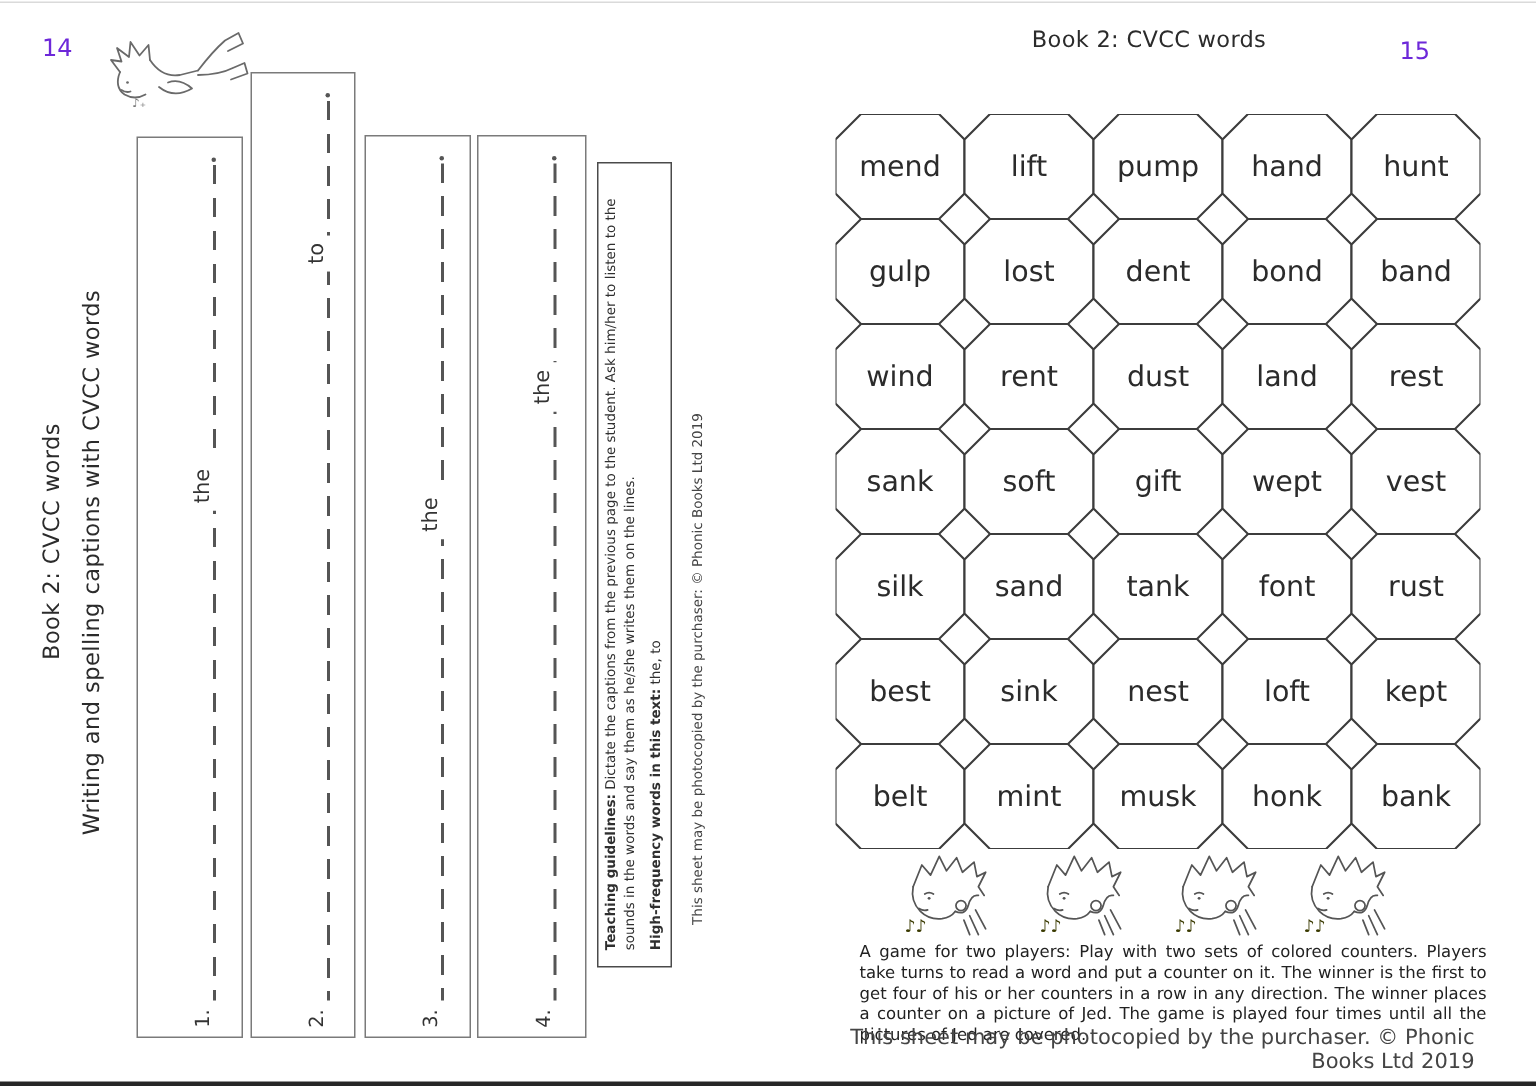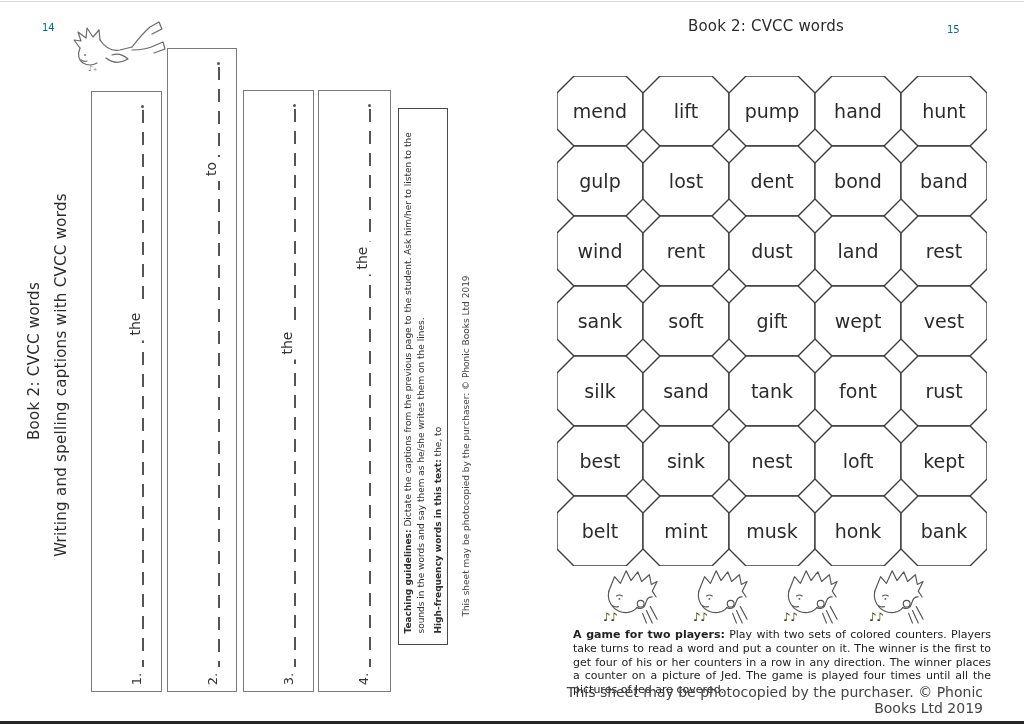--- a/index.html
+++ b/index.html
@@ -1,41 +1,41 @@
 <!DOCTYPE html>
 <html><head>
 <meta charset="utf-8">
 <style>
   html,body{margin:0;padding:0;background:#e8e8e8;}
   .sheet{position:relative;width:1024px;height:724px;background:#ffffff;overflow:hidden;
          font-family:"DejaVu Sans",sans-serif;color:#2f2f2f;}
   .abs{position:absolute;}
   
   .vrot{position:absolute;transform:translate(-50%,-50%) rotate(-90deg);white-space:nowrap;display:inline-block;}
-  .pageno{font-size:10px;color:#0369a1;margin-left:14px;}
+  .pageno{font-size:16px;color:#6d28d9;}
   .ltitle{font-size:15px;letter-spacing:.3px;color:#2b2b2b;}
   
   .strip{position:absolute;border:1.4px solid #7a7a7a;background:#fff;box-sizing:border-box;}
   .linedot{position:absolute;width:3px;height:3px;border-radius:50%;background:#555;}
   .dashline{position:absolute;width:1.8px;
             background-image:repeating-linear-gradient(to bottom,#555 0 13px,transparent 13px 22px);}
   .preword{font-size:14px;background:#fff;padding:2px 5px;z-index:2;color:#333;}
   .stripnum{font-size:13px;background:#fff;padding:0 2px;z-index:2;color:#333;}
   
   .gbox{position:absolute;border:1.5px solid #4a4a4a;box-sizing:border-box;background:#fff;}
   .gtext{font-size:9px;line-height:12.5px;color:#2f2f2f;white-space:normal;text-align:left;}
   .gtext p{margin:0;}
   .gtext p + p{margin-top:5px;}
   .smallrot{font-size:9px;color:#444;}
   
   .rtitle{font-size:15px;line-height:20px;text-align:center;letter-spacing:.2px;color:#2b2b2b;}
   .oct{fill:#ffffff;stroke:#3c3c3c;stroke-width:1.4;}
   .octword{font-size:19px;fill:#2b2b2b;text-anchor:middle;font-family:"DejaVu Sans",sans-serif;}
   .instr{font-size:11px;line-height:13.8px;text-align:justify;color:#222;}
-  .instr b{font-weight:bold;}
+  .instr b{font-weight:normal;}
   .rcopy{font-size:14px;text-align:right;color:#444;}
   .edge-top{background:#dadada;}
   .edge-bottom{background:#262626;}
   .lineart{stroke:#6a6a6a;fill:none;stroke-width:1.2;stroke-linecap:round;stroke-linejoin:round;}
 </style>
 </head>
 <body>
 
 <div class="sheet">
 

